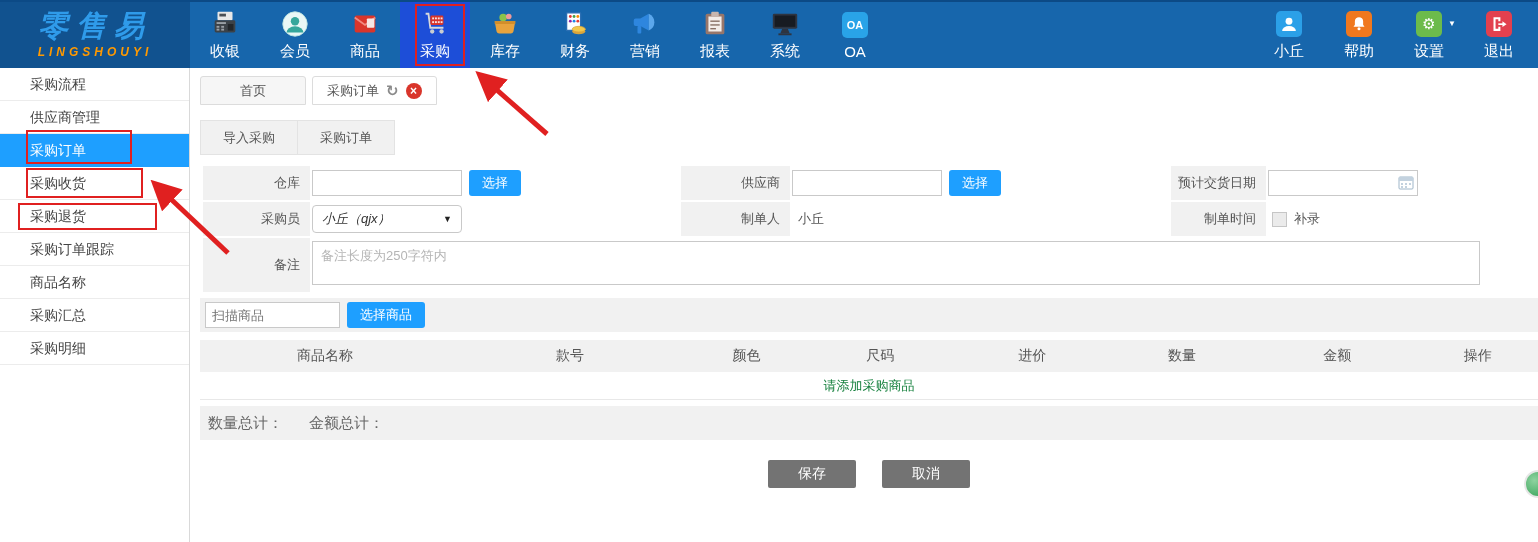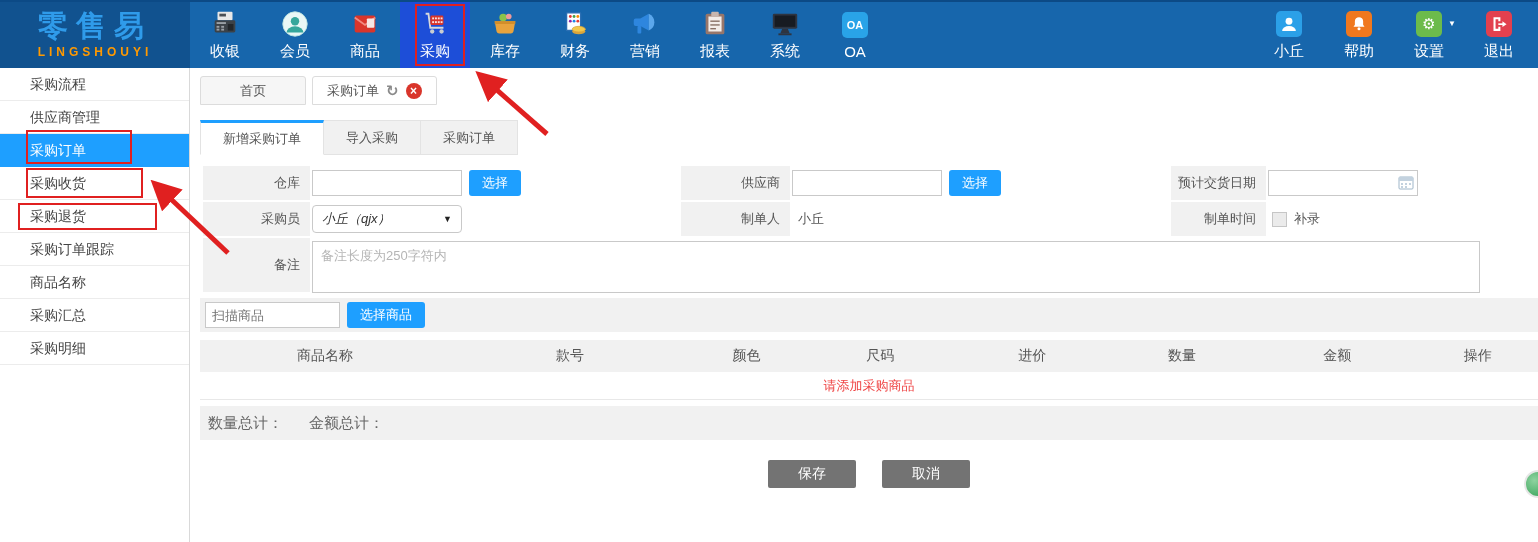--- a/index.html
+++ b/index.html
@@ -4,21 +4,21 @@
 <style>
   * { margin:0; padding:0; box-sizing:border-box; }
   html,body { width:1538px; height:542px; overflow:hidden;
     font-family:"Liberation Sans","DejaVu Sans",sans-serif; background:#fff; }
   .page { position:relative; width:1538px; height:542px; }
 
   
   .header { position:absolute; left:0; top:0; width:1538px; height:68px;
     background:#1766AC; border-top:2px solid #0C4A86; display:flex; align-items:stretch; }
   .logo { width:190px; height:100%; background:#11528F; display:flex; flex-direction:column;
-    align-items:center; justify-content:center; }
+    align-items:center; justify-content:center;font-style:italic; }
   .logo-title { color:#2F9BEA; font-size:30px; font-weight:bold; letter-spacing:8px; line-height:1; }
   .logo-sub { color:#FF9900; font-size:12px; font-weight:bold; letter-spacing:4px; margin-top:4px; }
   .nav { display:flex; align-items:stretch; }
   .nav-item { width:70px; display:flex; flex-direction:column; align-items:center;
     justify-content:center; cursor:pointer; color:#fff; }
   .nav-item.active { background:#1d4ed8; }
   .nav-icon { width:30px; height:30px; display:flex; align-items:center; justify-content:center; }
   .nav-icon svg { width:30px; height:30px; }
   .nav-label { font-size:15px; margin-top:3px; white-space:nowrap; }
   .header-spacer { flex:1; }
@@ -75,37 +75,37 @@
     padding:0 9px; font-size:13px; color:#333; cursor:pointer;font-style:italic; }
   .select-caret { font-size:9px; color:#222; }
   .plain-value { font-size:13px; color:#555; padding-left:6px; }
   .date-wrap { position:relative; width:150px; height:26px; }
   .date-wrap input { width:150px; height:26px; border:1px solid #C9C9C9; padding:0 24px 0 6px;
     font-size:13px; outline:none; font-family:inherit; }
   .cal-icon { position:absolute; right:4px; top:5px; width:16px; height:16px; cursor:pointer; }
   .checkbox { width:15px; height:15px; background:#EBEBEB; border:1px solid #C6C6C6;
     margin:0 7px 0 4px; cursor:pointer; }
   .check-label { font-size:13px; color:#555; }
-  .remark-area { width:calc(100% - 58px); height:52px; border:1px solid #C9C9C9; resize:none;
+  .remark-area { width:calc(100% - 58px); height:44px; border:1px solid #C9C9C9; resize:none;
     font-size:13px; color:#1d4ed8; padding:5px 8px; font-family:inherit; outline:none; }
   .remark-area::placeholder, .tinput::placeholder { color:#B5B5B5; }
 
   
   .scanbar { position:absolute; left:10px; top:230px; right:0; height:34px; background:#F1F1F1;
     display:flex; align-items:center; padding-left:5px; }
   .scan-input { width:135px; height:26px; border:1px solid #C9C9C9; background:#fff;
     padding:0 6px; font-size:13px; outline:none; font-family:inherit; }
   .thead { position:absolute; left:10px; top:272px; right:0; height:32px; background:#F1F1F1;
     display:flex; align-items:center; }
   .th { font-size:14px; color:#555; text-align:center; }
   .th:nth-child(1){width:18.7%;} .th:nth-child(2){width:17.9%;} .th:nth-child(3){width:8.5%;}
   .th:nth-child(4){width:11.5%;} .th:nth-child(5){width:11.2%;} .th:nth-child(6){width:11.2%;}
   .th:nth-child(7){width:12%;} .th:nth-child(8){width:9%;}
   .empty-row { position:absolute; left:10px; top:304px; right:0; height:28px; display:flex;
-    align-items:center; justify-content:center; font-size:13px; color:#ef4444;
+    align-items:center; justify-content:center; font-size:13px; color:#15803d;
     border-bottom:1px solid #E8E8E8; }
   .totals { position:absolute; left:10px; top:338px; right:0; height:34px; background:#F1F1F1;
     display:flex; align-items:center; gap:26px; padding-left:8px; font-size:15px; color:#666; }
   .actions { position:absolute; left:10px; top:392px; right:0; display:flex;
     justify-content:center; gap:26px; }
   .action-btn { width:88px; height:28px; background:#737373; color:#fff; border:none;
     border-radius:2px; font-size:14px; cursor:pointer; font-family:inherit; }
 
   
   .anno-box { position:absolute; border:2px solid #E02020; z-index:60; pointer-events:none; }
@@ -321,21 +321,20 @@
         <span>首页</span>
       </div>
       <div class="tab active">
         <span>采购订单</span>
         <span class="tab-refresh">↻</span>
         <span class="tab-close">×</span>
       </div>
     </div>
 
     <div class="subtabbar">
-      <div class="subtab active">新增采购订单</div>
       <div class="subtab">导入采购</div>
       <div class="subtab">采购订单</div>
     </div>
 
     <div class="form">
 
       <div class="fcell flabel">仓库</div>
       <div class="fcell fcontent">
         <input class="tinput" value="" style="">
         <button class="btn-blue">选择</button>

